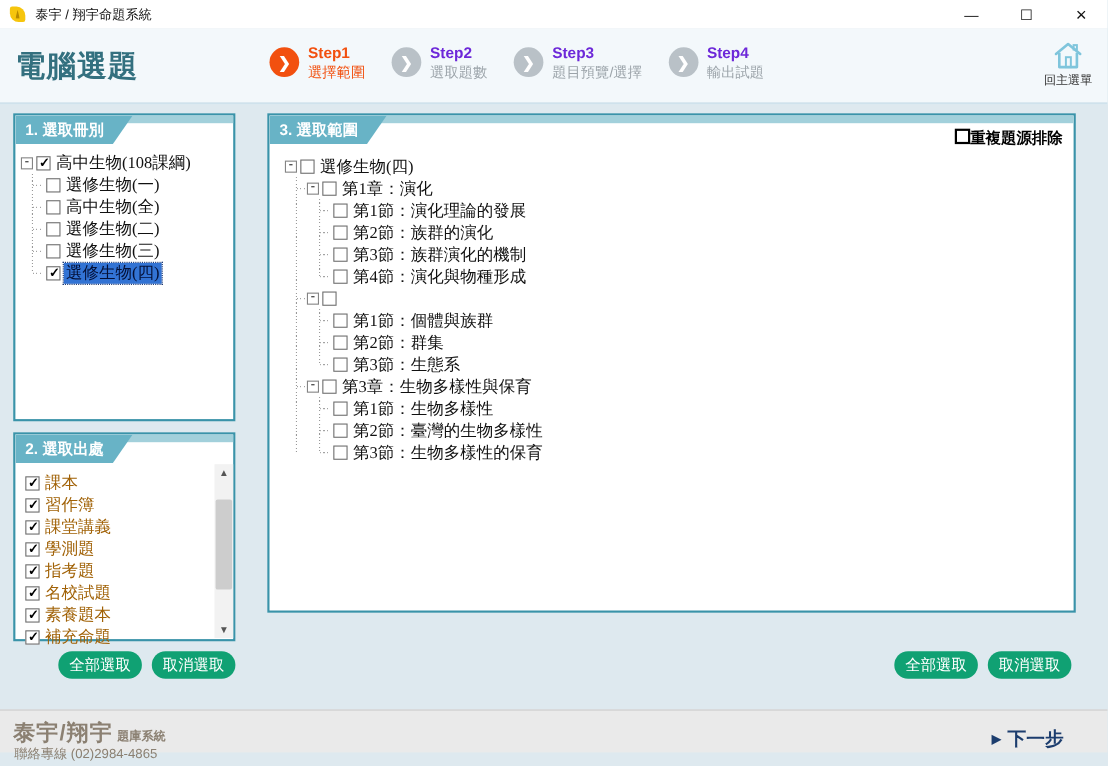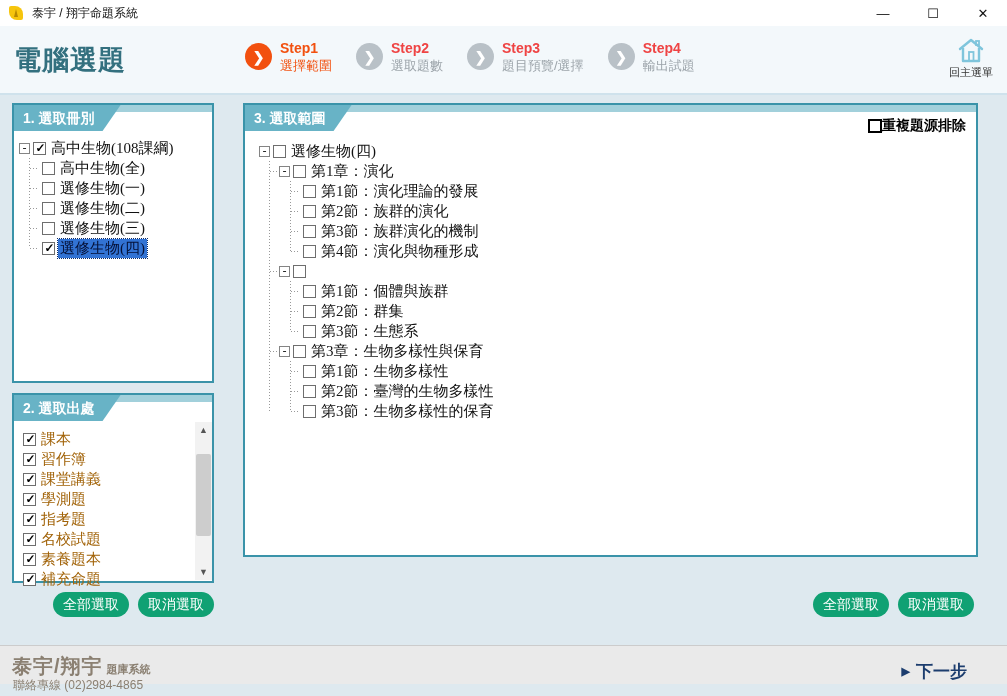--- a/index.html
+++ b/index.html
@@ -16,21 +16,21 @@
   .win-btn { font-size:13px; width:16px; text-align:center; cursor:default; }
 
   
   .header { position:absolute; top:26px; left:0; right:0; height:69px; background:#f3f8fb; border-bottom:2px solid #cfe2ec; }
   .page-title { position:absolute; left:14px; top:16px; font-size:27px; font-weight:600; color:#33707f; letter-spacing:1px; }
   .steps { position:absolute; left:245px; top:14px; display:flex; gap:24px; align-items:center; }
   .step { display:flex; align-items:center; gap:8px; }
   .step-icon { width:27px; height:27px; border-radius:50%; background:#b9c1c7; color:#fff; font-size:14px; font-weight:bold; display:flex; align-items:center; justify-content:center; }
   .step.active .step-icon { background:#f2500f; }
   .step-texts { display:flex; flex-direction:column; line-height:1.25; }
-  .step-name { font-size:14px; font-weight:bold; color:#ef4444; }
+  .step-name { font-size:14px; font-weight:bold; color:#6d28d9; }
   .step-label { font-size:13px; color:#9ba3a9; }
   .step.active .step-name, .step.active .step-label { color:#f2500f; }
   .home { position:absolute; right:10px; top:10px; width:52px; text-align:center; cursor:pointer; }
   .home svg { display:block; margin:0 auto; }
   .home-label { font-size:11px; color:#333; margin-top:1px; display:block; }
 
   
   .panel { position:absolute; background:#fff; border:2px solid #3a93a9; }
   .panel-header { position:relative; height:26px; }
   .ph-strip { position:absolute; top:0; left:0; right:0; height:7px; background:#a2d0db; }
@@ -53,21 +53,21 @@
   .label.selected { background:#3273d4; color:#041036; outline:1px dotted #0a2a6a; }
 
   #panel2 .list { padding:8px 2px 0 6px; font-family:"Liberation Serif", serif; font-size:15px; color:#a16207; }
   #panel2 .row { height:20px; }
   .scrollbar { position:absolute; top:27px; right:0; bottom:1px; width:17px; background:#f2f2f2; }
   .sb-arrow { position:absolute; left:0; width:17px; height:16px; color:#555; font-size:9px; text-align:center; line-height:16px; font-family:"Liberation Sans",sans-serif; }
   .sb-up { top:0; } .sb-down { bottom:0; }
   .sb-thumb { position:absolute; left:1px; width:15px; top:20%; height:52%; background:#cdcdcd; border-radius:2px; }
 
   
-  .dedupe { position:absolute; right:10px; top:12px; display:flex; align-items:center; gap:0; }
+  .dedupe { position:absolute; right:10px; top:12px; display:flex; gap:0; }
   .dedupe .cb2 { width:14px; height:14px; border:2px solid #000; background:#fff; }
   .dedupe-label { font-size:14px; font-weight:600; color:#000; }
   #tree3 { padding:10px 4px 0 14px; }
 
   
   .btn-row { position:absolute; display:flex; gap:9px; }
   #btns-left { top:592px; left:12px; width:202px; justify-content:flex-end; }
   #btns-right { top:592px; left:243px; width:731px; justify-content:flex-end; }
   .gbtn { background:#10a173; color:#fff; border:none; border-radius:13px; font-size:14px; font-family:"Liberation Sans",sans-serif; padding:4px 10px; cursor:pointer; line-height:1.2; }
 
@@ -147,26 +147,26 @@
   <div class="tree" id="tree1">
       <div class="row">
         <span class="exp">-</span>
         <span class="cb checked"></span>
         <span class="label">高中生物(108課綱)</span>
       </div>
       <div class="children lvl1">
         <div class="row" style="padding-left:11px">
           <span class="hline"></span>
           <span class="cb"></span>
+          <span class="label">選修生物(一)</span>
+        </div>
+        <div class="row" style="padding-left:11px">
+          <span class="hline"></span>
+          <span class="cb"></span>
           <span class="label">高中生物(全)</span>
-        </div>
-        <div class="row" style="padding-left:11px">
-          <span class="hline"></span>
-          <span class="cb"></span>
-          <span class="label">選修生物(一)</span>
         </div>
         <div class="row" style="padding-left:11px">
           <span class="hline"></span>
           <span class="cb"></span>
           <span class="label">選修生物(二)</span>
         </div>
         <div class="row" style="padding-left:11px">
           <span class="hline"></span>
           <span class="cb"></span>
           <span class="label">選修生物(三)</span>

